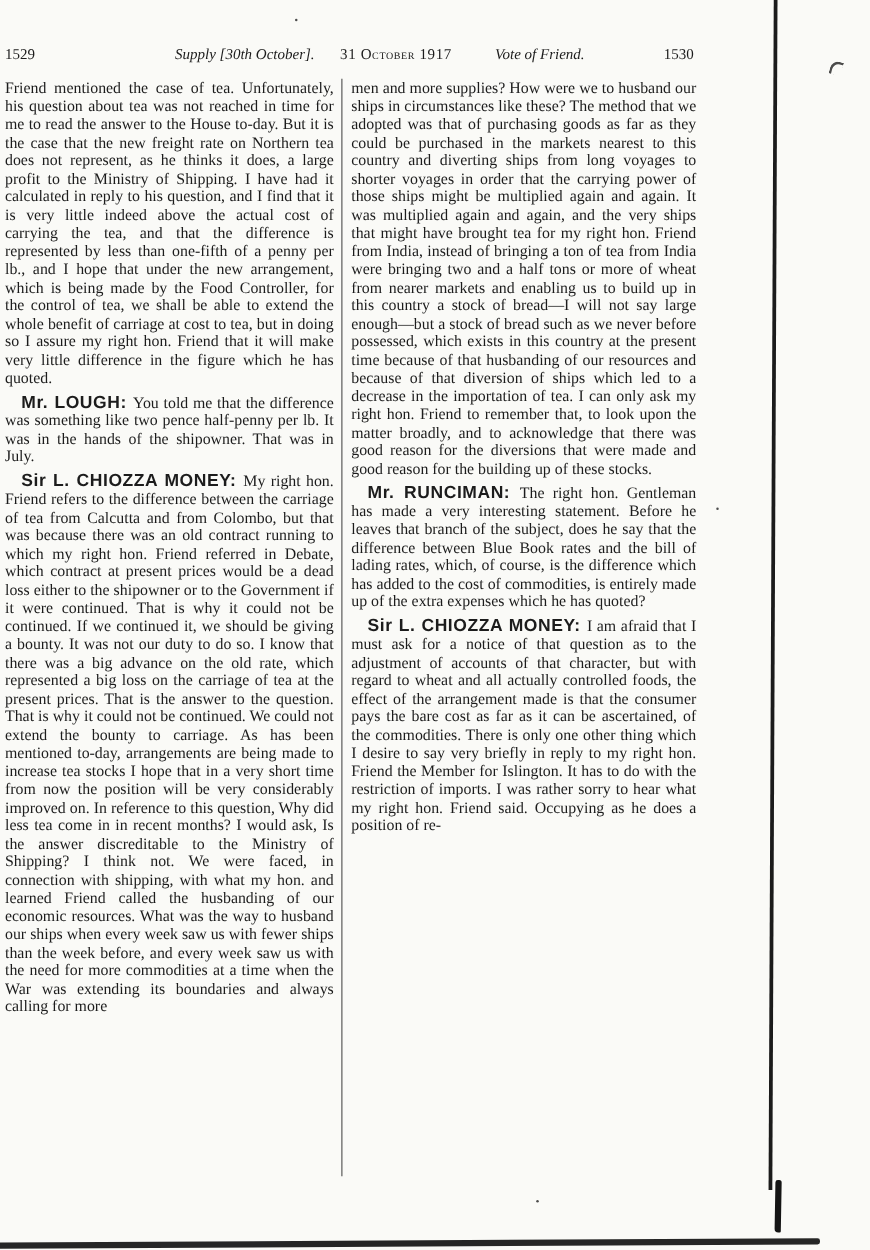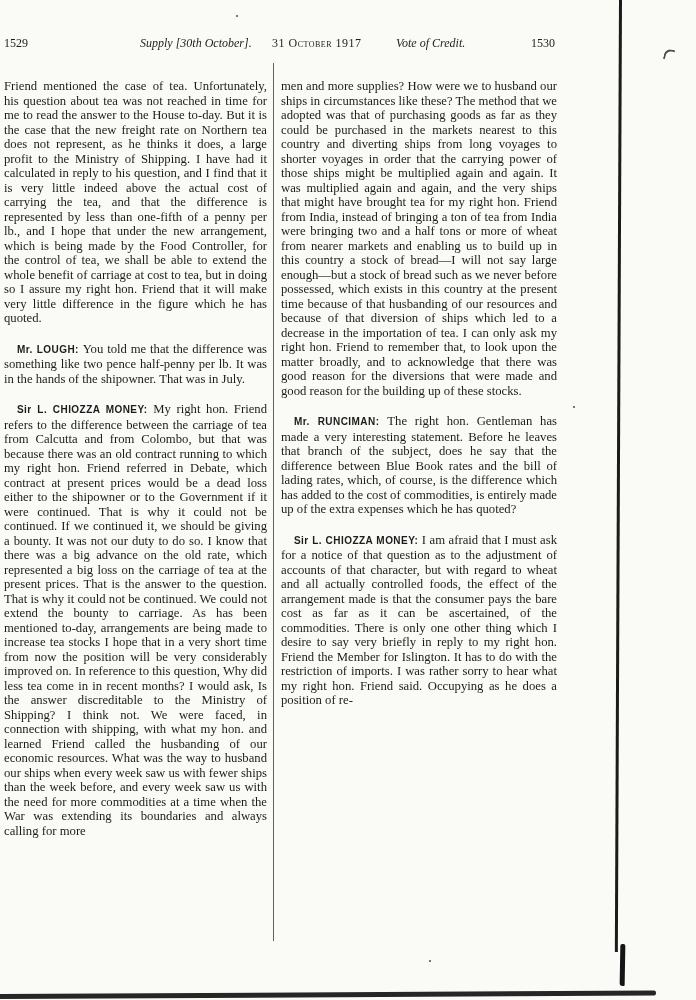--- a/index.html
+++ b/index.html
@@ -18,26 +18,26 @@
   .title-left{left:136px;font-style:italic;}
   .hdr-date{left:268px;font-variant:small-caps;letter-spacing:0.5px;}
   .title-right{left:392px;font-style:italic;}
   .pg-right{right:2px;}
   
   .columns{display:flex;margin-top:5px;}
   .col{font-size:12.7px;line-height:14.5px;text-align:justify;}
   .col-left{width:263px;}
   .col-gap{width:14px;}
   .col-right{width:276px;}
-  .col p{margin:16px 0 4px 0;}
+  .col p{margin:0 0 4px 0;}
   .col p.cont{text-indent:0;}
   .col p.spoken{text-indent:13px;}
   .speaker{
     font-family:"Liberation Sans", sans-serif;
-    font-weight:bold;font-size:10px;letter-spacing:0.45px;
+    font-weight:bold;font-size:14px;letter-spacing:0.45px;
   }
   
   .col-divider{
     position:absolute;left:269px;top:27px;height:878px;width:1px;
     background:#3b3b3b;opacity:.8;
   }
   
   .gutter-line{
     position:absolute;left:619px;top:0;width:3px;height:952px;
     background:#1b1b1b;transform:rotate(0.25deg);transform-origin:top center;
@@ -62,21 +62,21 @@
 <body>
 
 <div class="scan-page">
 
   <div class="content">
 
     <div class="running-header">
       <span class="pg-left">1529</span>
       <span class="title-left">Supply [30th October].</span>
       <span class="hdr-date">31 October 1917</span>
-      <span class="title-right">Vote of Credit.</span>
+      <span class="title-right">Vote of Friend.</span>
       <span class="pg-right">1530</span>
     </div>
 
     <div class="columns">
       <div class="col col-left">
           <p class="cont">Friend mentioned the case of tea.  Unfortunately, his question about tea was not reached in time for me to read the answer to the House to-day.  But it is the case that the new freight rate on Northern tea does not represent, as he thinks it does, a large profit to the Ministry of Shipping. I have had it calculated in reply to his question, and I find that it is very little indeed above the actual cost of carrying the tea, and that the difference is represented by less than one-fifth of a penny per lb., and I hope that under the new arrangement, which is being made by the Food Controller, for the control of tea, we shall be able to extend the whole benefit of carriage at cost to tea, but in doing so I assure my right hon. Friend that it will make very little difference in the figure which he has quoted.</p>
           <p class="spoken"><span class="speaker">Mr. LOUGH: </span>You told me that the difference was something like two pence half-penny per lb.  It was in the hands of the shipowner.  That was in July.</p>
           <p class="spoken"><span class="speaker">Sir L. CHIOZZA MONEY: </span>My right hon. Friend refers to the difference between the carriage of tea from Calcutta and from Colombo, but that was because there was an old contract running to which my right hon. Friend referred in Debate, which contract at present prices would be a dead loss either to the shipowner or to the Government if it were continued.  That is why it could not be continued.  If we continued it, we should be giving a bounty.  It was not our duty to do so.  I know that there was a big advance on the old rate, which represented a big loss on the carriage of tea at the present prices.  That is the answer to the question.  That is why it could not be continued.  We could not extend the bounty to carriage.  As has been mentioned to-day, arrangements are being made to increase tea stocks I hope that in a very short time from now the position will be very considerably improved on.  In reference to this question, Why did less tea come in in recent months?  I would ask, Is the answer discreditable to the Ministry of Shipping? I think not.  We were faced, in connection with shipping, with what my hon. and learned Friend called the husbanding of our economic resources.  What was the way to husband our ships when every week saw us with fewer ships than the week before, and every week saw us with the need for more commodities at a time when the War was extending its boundaries and always calling for more</p>
         </div>
       <div class="col-gap"></div>

